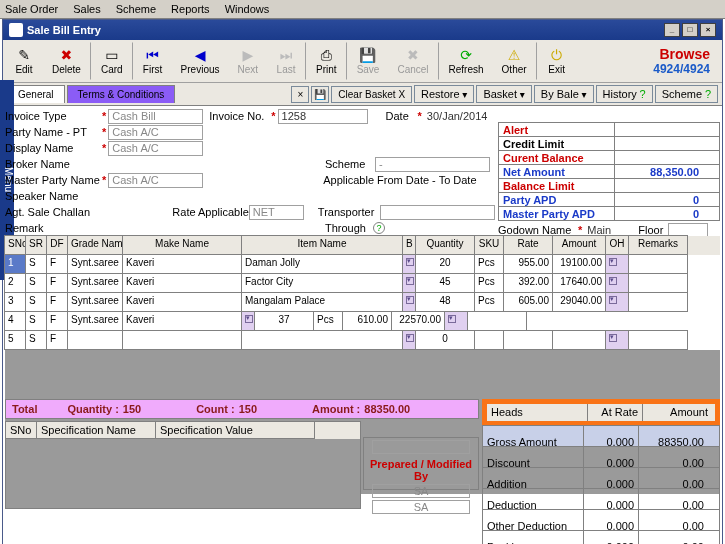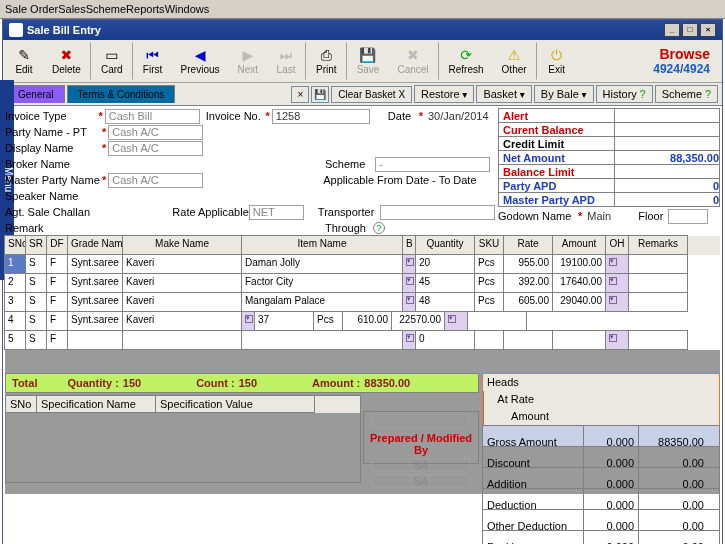--- a/index.html
+++ b/index.html
@@ -1,74 +1,74 @@
 <!DOCTYPE html>
 <html><head>
 <meta charset="utf-8">
 <style>
 * { box-sizing: border-box; margin: 0; padding: 0; font-family: Arial, sans-serif; font-size: 11px; }
 body { background: #fff; width: 725px; height: 544px; overflow: hidden; }
-.menubar { background: #d4d0c8; border-bottom: 1px solid #808080; padding: 3px 5px; display: flex; }
+.menubar { background: #d4d0c8; border-bottom: 1px solid #808080; padding: 3px 5px; display: flex; gap: 15px; }
 .menubar span { cursor: pointer; }
 .window { border: 1px solid #4a5a8a; margin: 0 2px; }
 .titlebar { background: linear-gradient(#2a4a9a, #1a3a8a); color: #fff; font-weight: bold; padding: 3px 6px; display: flex; align-items: center; gap: 4px; }
 .titlebar .icon { width: 14px; height: 14px; background: #fff; border-radius: 2px; display: inline-block; }
 .titlebar .spacer { flex: 1; }
 .winbtns { display: flex; gap: 2px; }
 .winbtn { width: 16px; height: 14px; background: #d4d0c8; border: 1px solid #404040; text-align: center; line-height: 12px; font-size: 8px; color: #000; cursor: pointer; }
 .toolbar { background: #ebe8e1; border-bottom: 1px solid #a0a0a0; display: flex; padding: 2px; gap: 0; }
 .tbtn { display: flex; flex-direction: column; align-items: center; padding: 3px 8px; cursor: pointer; border: 1px solid transparent; min-width: 38px; }
 .tbtn .ico { width: 20px; height: 18px; display: flex; align-items: center; justify-content: center; font-size: 14px; }
 .tbtn .lbl { font-size: 10px; }
 .tbtn.disabled .lbl { color: #999; }
 .tbtn.sep { border-left: 1px solid #a0a0a0; padding-left: 10px; }
 .browse-box { margin-left: auto; text-align: right; padding: 4px 10px; }
 .browse-box .br { color: #c00; font-weight: bold; font-size: 14px; }
 .browse-box .ct { color: #1a5ac8; font-weight: bold; font-size: 12px; }
 .tabrow { background: #ebe8e1; border-bottom: 1px solid #808080; display: flex; align-items: center; padding: 2px 4px; gap: 2px; }
-.tab { padding: 3px 10px; border: 1px solid #808080; border-bottom: none; background: #0369a1; cursor: pointer; font-size: 10px; }
-.tab.active { background: #8b5cf6; text-align: center; }
+.tab { padding: 3px 10px; border: 1px solid #808080; border-bottom: none; background: #8b5cf6; cursor: pointer; font-size: 10px; }
+.tab.active { background: #ffffff; text-align: center; }
 .spacer { flex: 1; }
 .minibtn { padding: 2px 6px; border: 1px solid #7a8a9a; background: #ebe8e1; font-size: 10px; cursor: pointer; }
 .minibtn.box { width: 18px; padding: 2px 0; text-align: center; }
 .content { position: relative; height: 450px; }
 .form-area { position: absolute; left: 2px; top: 2px; width: 490px; }
 .frow { display: flex; align-items: center; height: 16px; margin-bottom: 0; }
 .flabel { width: 95px; font-size: 11px; white-space: nowrap; }
 .req { color: #c00; font-weight: bold; margin: 0 2px; }
 .finput { border: 1px solid #a0a0a0; height: 15px; padding: 0 3px; color: #888; background: #fff; font-size: 11px; flex: 1; }
 .finput.dark { color: #333; }
-.sidebar { position: absolute; right: 2px; top: 2px; width: 222px; }
+.sidebar { position: absolute; right: 2px; top: 16px; width: 222px; }
 .srow { display: flex; border: 1px solid #808080; margin-bottom: -1px; height: 15px; }
 .srow .sl { padding: 1px 4px; font-weight: bold; width: 115px; color: #c00; }
 .srow .sl.blue { color: #1a3ac8; }
-.srow .sv { flex: 1; text-align: right; padding: 1px 0; color: #1a3ac8; font-weight: bold; border-left: 1px solid #808080; }
+.srow .sv { flex: 1; text-align: right; padding: 1px 20px; color: #1a3ac8; font-weight: bold; border-left: 1px solid #808080; }
 .grid { position: absolute; left: 2px; top: 130px; right: 2px; height: 258px; background: #9a9a9a; }
 .ghead { display: flex; background: #ebe8e1; }
 .ghead > div, .grow > div { border: 1px solid #808080; padding: 2px 3px; height: 20px; font-size: 10px; overflow: hidden; white-space: nowrap; margin: -1px 0 0 -1px; }
 .ghead > div { text-align: center; background: #ebe8e1; }
 .grow { display: flex; background: #fff; }
 .grow.sel > div:first-child { background: #5a7ac8; color: #fff; }
-.c-sno{width:22px}.c-sr{width:22px}.c-df{width:22px}.c-gn{width:56px}.c-mn{width:120px}.c-in{width:162px}.c-b{width:14px;background:#e0d0f0}.c-qty{width:60px;text-align:left}.c-sku{width:30px}.c-rate{width:50px;text-align:right}.c-amt{width:54px;text-align:right}.c-oh{width:24px;background:#e0d0f0}.c-rm{width:60px}
+.c-sno{width:22px}.c-sr{width:22px}.c-df{width:22px}.c-gn{width:56px}.c-mn{width:120px}.c-in{width:162px}.c-b{width:14px;background:#e0d0f0}.c-qty{width:60px;text-align:center}.c-sku{width:30px}.c-rate{width:50px;text-align:right}.c-amt{width:54px;text-align:right}.c-oh{width:24px;background:#e0d0f0}.c-rm{width:60px}
 .dd { display:inline-block; width:8px; height:8px; background:#e0d0f0; border:1px solid #7a6a9a; position:relative; }
 .dd::after { content:'▾'; font-size:7px; color:#5a4a8a; position:absolute; left:0; top:-2px; }
 .footer { position: absolute; left: 2px; right: 2px; bottom: 4px; display: flex; gap: 3px; }
 .foot-left { flex: 1; }
-.totalbar { background: #bef264; border: 1px solid #808080; padding: 3px 6px; font-weight: bold; color: #8a1a1a; display: flex; }
+.totalbar { background: #f0abfc; border: 1px solid #808080; padding: 3px 6px; font-weight: bold; color: #8a1a1a; display: flex; }
 .totalbar span.lbl { color: #8a1a1a; }
 .totalbar span.val { margin-left: 4px; margin-right: 25px; }
 .spec-grid { border: 1px solid #808080; background: #9a9a9a; height: 88px; margin-top: 2px; display: flex; }
 .spec-head { display: flex; background: #ebe8e1; }
 .spec-head > div, .spec-body > div { border: 1px solid #808080; padding: 2px 4px; height: 18px; margin: -1px 0 0 -1px; }
 .spec-col { width: 160px; }
 .spec-sno { width: 32px; }
 .prep-box { border: 1px solid #808080; margin-left: auto; width: 116px; height: 53px; text-align: center; padding: 2px; color: #c00; font-weight: bold; margin-top: 18px; font-size: 10px; }
 .prep-box .pf { border: 1px solid #a0a0a0; margin: 2px 6px; color: #888; font-weight: normal; height: 14px; }
 .foot-right { width: 238px; }
-.heads-head { display: flex; background: #ebe8e1; border: 1px solid #f97316; flex-direction: column; }
+.heads-head { display: flex; background: #ebe8e1; border: 5px solid #f97316; }
 .heads-head > div { padding: 2px 4px; height: 17px; }
 .hrow { display: flex; border: 1px solid #808080; margin-top: -1px; }
 .hrow > div { padding: 10px 4px; height: 15px; }
 .hrow.sel { background: #c8d0e8; }
 .hc1 { width: 100px; } .hc2 { width: 55px; text-align: right; border-left: 1px solid #808080; } .hc3 { width: 70px; text-align: right; border-left: 1px solid #808080; }
 .leftgutter { position: fixed; left: 0; top: 80px; width: 14px; height: 200px; background: #1a3a8a; color: #fff; writing-mode: vertical-rl; text-align: center; font-size: 10px; }
 </style>
 </head>
 <body>
 
@@ -168,21 +168,21 @@
   </div>
 
   <div class="content">
     <div class="form-area">
       <div class="frow">
         <span class="flabel">Invoice Type</span>
           <span class="req">*</span>
         <input class="finput" style="width: 95px; flex: 0 0 auto;" value="Cash Bill">
         <span class="flabel" style="width:60px;margin-left:6px">Invoice No.</span>
           <span class="req">*</span>
-        <input class="finput dark" style="width: 98px; flex: 0 0 auto;" value="1258">
+        <input class="finput dark" style="width: 90px; flex: 0 0 auto;" value="1258">
         <span class="flabel" style="width:30px;margin-left:18px">Date</span>
           <span class="req">*</span>
         <input class="finput dark" style="width: 70px; flex: 0 0 auto; border: none; background: transparent;" value="30/Jan/2014">
       </div>
       <div class="frow">
         <span class="flabel">Party Name - PT</span>
           <span class="req">*</span>
         <input class="finput" style="width: 95px; flex: 0 0 auto;" value="Cash A/C">
       </div>
       <div class="frow">
@@ -223,25 +223,25 @@
         <span style="color:#0a0;border:1px solid #808080;border-radius:50%;width:12px;height:12px;text-align:center;line-height:11px;font-size:9px">?</span>
       </div>
     </div>
 
     <div class="sidebar">
       <div class="srow">
           <div class="sl">Alert</div>
           <div class="sv"></div>
         </div>
       <div class="srow">
+          <div class="sl" style="color:#000">Credit Limit</div>
+          <div class="sv"></div>
+        </div>
+      <div class="srow">
           <div class="sl">Curent Balance</div>
-          <div class="sv"></div>
-        </div>
-      <div class="srow">
-          <div class="sl" style="color:#000">Credit Limit</div>
           <div class="sv"></div>
         </div>
       <div class="srow">
           <div class="sl blue">Net Amount</div>
           <div class="sv">88,350.00</div>
         </div>
       <div class="srow">
           <div class="sl">Balance Limit</div>
           <div class="sv"></div>
         </div>

